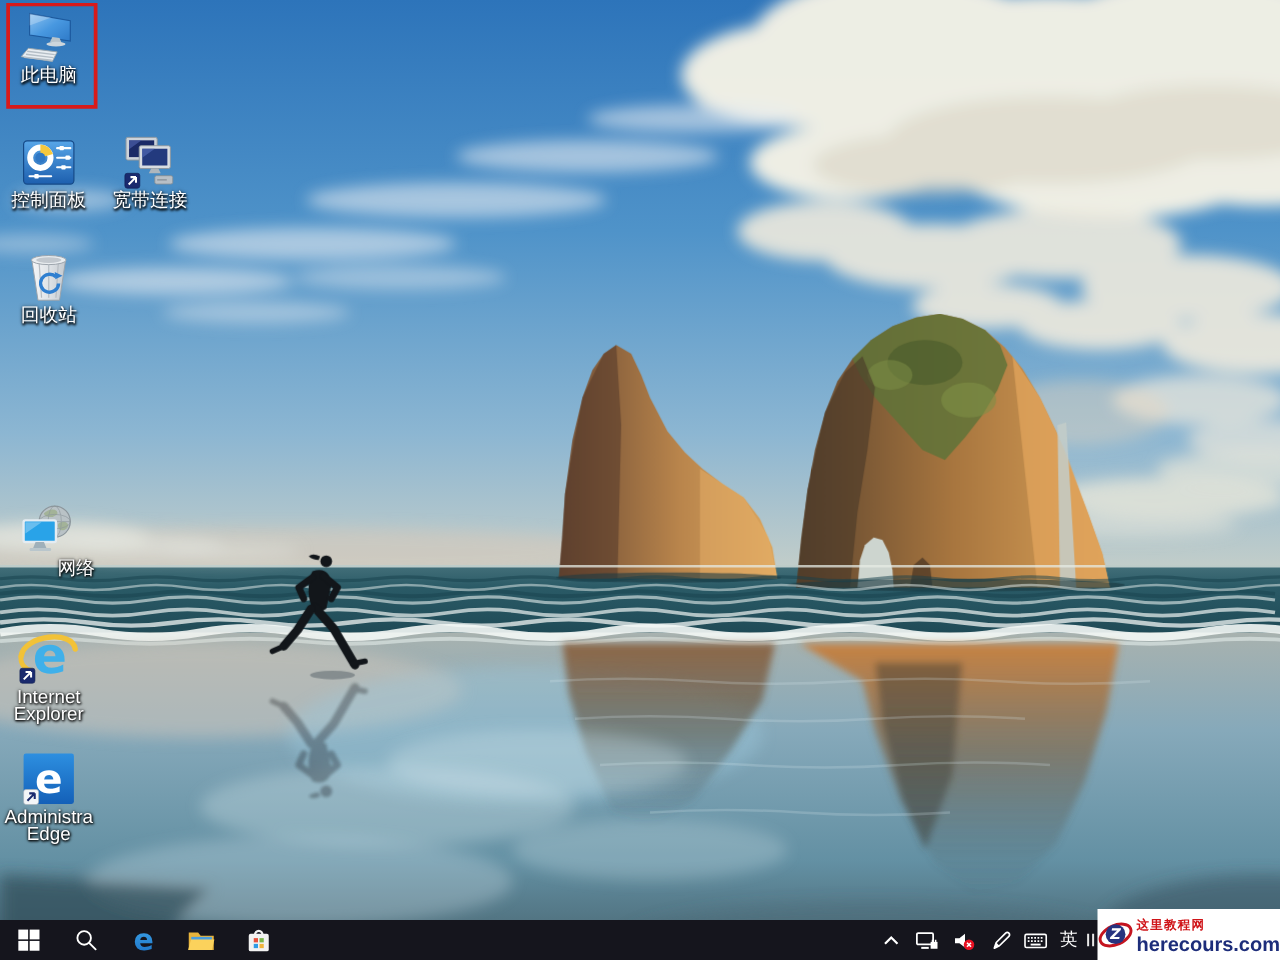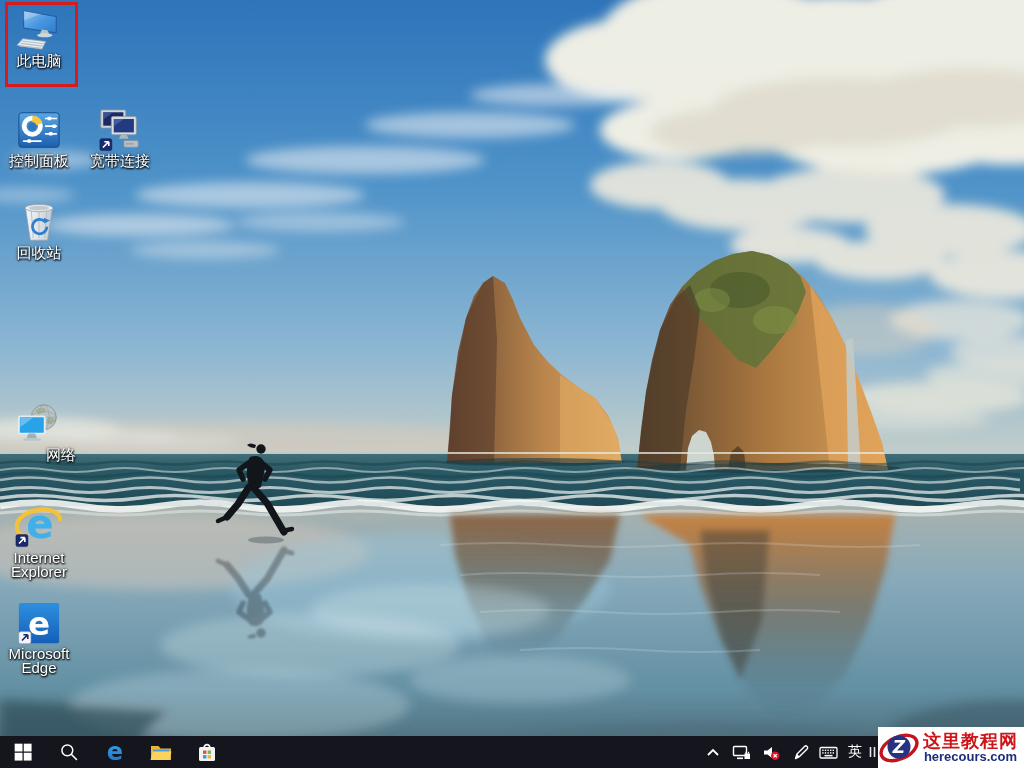--- a/index.html
+++ b/index.html
@@ -18,22 +18,22 @@
     background:#15151d;z-index:10;display:flex;align-items:center;}
   .tb-left{display:flex;height:32px;}
   .tb-btn{width:46px;height:32px;display:flex;align-items:center;justify-content:center;}
   .tray{position:absolute;right:146px;bottom:0;height:32px;display:flex;align-items:center;}
   .tray-btn{height:32px;display:flex;align-items:center;justify-content:center;}
   .ime{color:#fff;font-size:14px;width:26px;text-align:center;}
   
   .watermark{position:absolute;right:0;bottom:0;width:146px;height:41px;background:#fff;
     z-index:20;display:flex;align-items:center;overflow:hidden;}
   .wm-text{display:flex;flex-direction:column;margin-left:1px;}
-  .wm-name{font-size:18px;font-weight:bold;color:#cf1418;letter-spacing:1px;line-height:18px;white-space:nowrap;}
-  .wm-url{font-size:13px;font-weight:bold;color:#1d2d7a;line-height:13px;text-align:center;white-space:nowrap;}
+  .wm-name{font-size:10px;font-weight:bold;color:#cf1418;letter-spacing:1px;line-height:18px;white-space:nowrap;}
+  .wm-url{font-size:16px;font-weight:bold;color:#1d2d7a;line-height:13px;text-align:center;white-space:nowrap;}
 </style>
 </head>
 <body>
 
 <div class="screen">
 
   <svg class="wallpaper" viewBox="0 0 1024 768" preserveAspectRatio="none">
     <defs>
       <linearGradient id="skyg" x1="0" y1="0" x2="0" y2="1">
         <stop offset="0" stop-color="#2d74ba"></stop>
@@ -348,21 +348,21 @@
             <stop offset="1" stop-color="#1460b8"></stop>
       </linearGradient>
         </defs>
       <rect x="3" y="3" width="42" height="42" rx="2" fill="url(#edt)"></rect>
       <text x="24" y="36" font-size="34" font-weight="bold" fill="#ffffff" text-anchor="middle" font-family="DejaVu Sans, sans-serif">e</text>
       <g>
         <rect x="3" y="33" width="12.5" height="12.5" rx="2" fill="#f4f6f8" stroke="#aab2ba" stroke-width=".6"></rect>
         <path d="M6.2,42.3 L12.3,36.2 M12.3,36.2 h-4.6 M12.3,36.2 v4.6" stroke="#1a2a6e" stroke-width="1.7" fill="none"></path>
       </g>
     </svg>
-    <div class="desk-label">Microsoft Edge</div>
+    <div class="desk-label">Administra Edge</div>
   </div>
 
   <div class="taskbar">
     <div class="tb-left">
       <div class="tb-btn">
         <svg width="20" height="20" viewBox="0 0 24 24">
           <g fill="#ffffff">
             <rect x="2" y="2" width="9.4" height="9.4"></rect>
               <rect x="12.9" y="2" width="9.4" height="9.4"></rect>
             <rect x="2" y="12.9" width="9.4" height="9.4"></rect>

